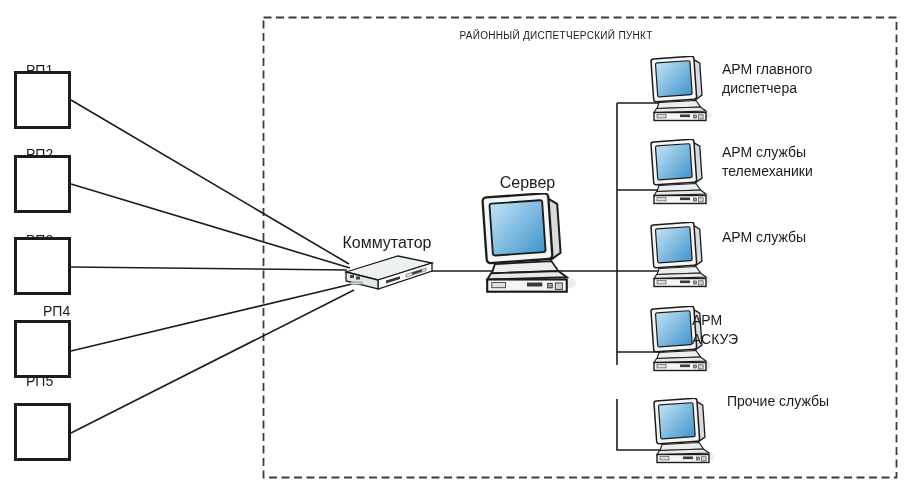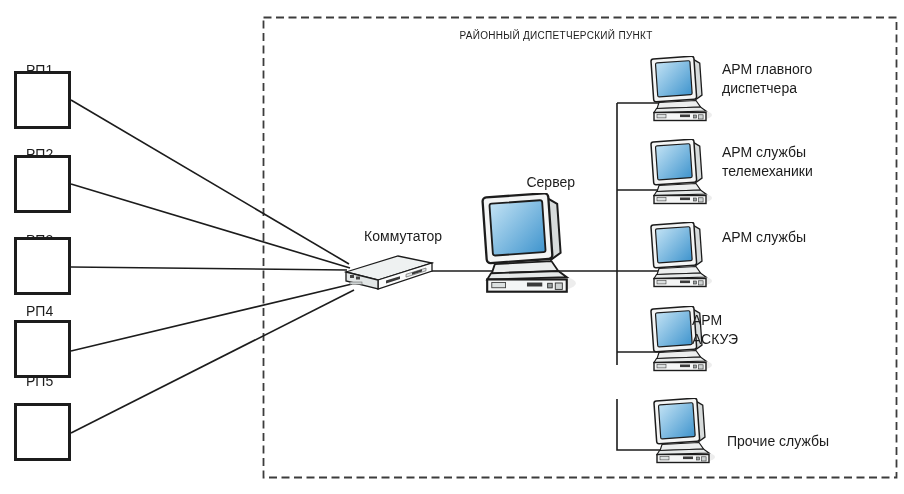--- a/index.html
+++ b/index.html
@@ -10,21 +10,21 @@
   .abs{position:absolute;}
   svg.layer{position:absolute;left:0;top:0;}
   .rp-box{
     position:absolute;width:51px;height:52px;background:#fff;
     border:3px solid var(--outline,#1c1c1c);
   }
   .rp-label{
     position:absolute;font-size:14px;line-height:16px;white-space:nowrap;
   }
   .dev-label{
-    position:absolute;font-size:14px;line-height:17px;text-align:right;white-space:nowrap;
+    position:absolute;font-size:16px;line-height:17px;text-align:center;white-space:nowrap;
   }
   .ws-label{
     position:absolute;font-size:14px;line-height:19px;white-space:nowrap;
   }
   .area-title{
     position:absolute;left:263px;top:30px;width:586px;text-align:center;
     font-size:10px;letter-spacing:0.3px;white-space:nowrap;
   }
   .wire{stroke:var(--wire,#1c1c1c);stroke-width:1.6;fill:none;}
 </style>
@@ -73,26 +73,26 @@
   </svg>
 
   <div class="area-title">РАЙОННЫЙ ДИСПЕТЧЕРСКИЙ ПУНКТ</div>
 
   <div class="rp-label" style="left:26px;top:62px">РП1</div>
   <div class="rp-box" style="left:14px;top:71px"></div>
   <div class="rp-label" style="left:26px;top:146px">РП2</div>
   <div class="rp-box" style="left:14px;top:155px"></div>
   <div class="rp-label" style="left:26px;top:232px">РП3</div>
   <div class="rp-box" style="left:14px;top:237px"></div>
-  <div class="rp-label" style="left:26px;top:303px">РП4</div>
+  <div class="rp-label" style="left:43px;top:303px">РП4</div>
   <div class="rp-box" style="left:14px;top:320px"></div>
   <div class="rp-label" style="left:26px;top:373px">РП5</div>
   <div class="rp-box" style="left:14px;top:403px"></div>
 
-  <div class="dev-label" style="left:332px;top:228px;width:110px">Коммутатор</div>
+  <div class="dev-label" style="left:332px;top:234px;width:110px">Коммутатор</div>
   <svg class="abs" style="left:342px;top:252px" width="92" height="44" viewBox="0 0 92 44">
     <g>
       <polygon points="4,20 56,4 90,11 36,28" fill="#eef1f1" stroke="var(--outline,#1c1c1c)" stroke-width="1.3"></polygon>
       <polygon points="36,28 90,11 90,19 36,37" fill="#fbfcfc" stroke="var(--outline,#1c1c1c)" stroke-width="1.3"></polygon>
       <polygon points="4,20 36,28 36,37 4,29" fill="#e2e6e6" stroke="var(--outline,#1c1c1c)" stroke-width="1.3"></polygon>
       <polygon points="44,28.6 58,24.2 58,27 44,31.4" fill="#3a3a3a"></polygon>
       <polygon points="64,22.3 84,16 84,18.8 64,25.1" fill="#dfe3e3" stroke="#555" stroke-width="0.6"></polygon>
       <polygon points="70,20.4 80,17.2 80,19.6 70,22.8" fill="#3a3a3a"></polygon>
       <rect x="8" y="23" width="4" height="3" fill="#444"></rect>
       <rect x="14" y="24.5" width="4" height="3" fill="#444"></rect>
@@ -132,17 +132,17 @@
       <use href="#pc-symbol"></use>
     </svg>
   <div class="ws-label" style="left:692px;top:311px">
     <div>АРМ</div>
     <div>АСКУЭ</div>
   </div>
 
   <svg class="abs" style="left:653px;top:398px" width="62" height="66" viewBox="0 0 62 66">
       <use href="#pc-symbol"></use>
     </svg>
-  <div class="ws-label" style="left:727px;top:432px">
+  <div class="ws-label" style="left:727px;top:392px">
     <div>Прочие службы</div>
   </div>
 
 </div>
 
 </body></html>

